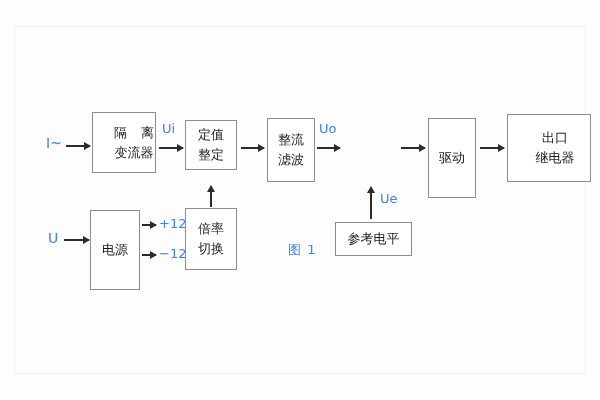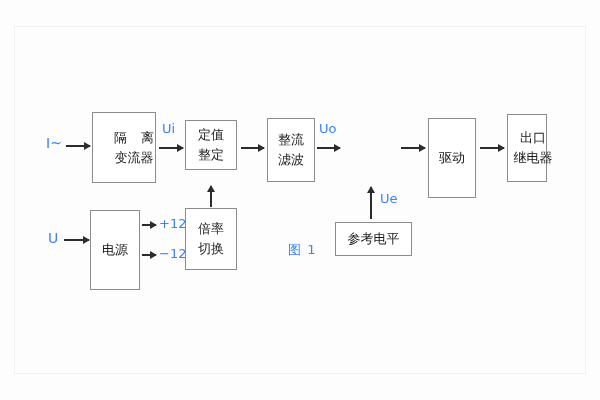--- a/index.html
+++ b/index.html
@@ -99,21 +99,21 @@
 </head>
 <body>
 
 <div id="canvas">
 
   <div id="frame"></div>
 
   <div class="label sym" style="left:46px; top:136px;">I~</div>
   <div class="arrow-h" style="left:66px; top:145px; width:24px;"></div>
 
-  <div class="box" style="left:92px; top:112px; width:64px; height:71px;padding-left:20px;">
+  <div class="box" style="left:92px; top:112px; width:64px; height:61px;padding-left:20px;">
     <span class="line spaced">隔 离</span>
     <span class="line">变流器</span>
   </div>
 
   <div class="label" style="left:162px; top:122px;">Ui</div>
   <div class="arrow-h" style="left:159px; top:147px; width:24px;"></div>
 
   <div class="box" style="left:185px; top:120px; width:52px; height:50px;">
     <span class="line">定值</span>
     <span class="line">整定</span>
@@ -131,21 +131,21 @@
 
 
   <div class="arrow-h" style="left:401px; top:147px; width:24px;"></div>
 
   <div class="box one-line" style="left:428px; top:118px; width:48px; height:80px;">
     <span class="line">驱动</span>
   </div>
 
   <div class="arrow-h" style="left:480px; top:147px; width:24px;"></div>
 
-  <div class="box" style="left:507px; top:114px; width:40px; height:68px;padding-left:12px;">
+  <div class="box" style="left:507px; top:114px; width:84px; height:68px;padding-left:12px;">
     <span class="line">出口</span>
     <span class="line">继电器</span>
   </div>
 
   <div class="label sym" style="left:48px; top:231px;">U</div>
   <div class="arrow-h" style="left:64px; top:239px; width:25px;"></div>
 
   <div class="box one-line" style="left:90px; top:210px; width:50px; height:80px;">
     <span class="line">电源</span>
   </div>

